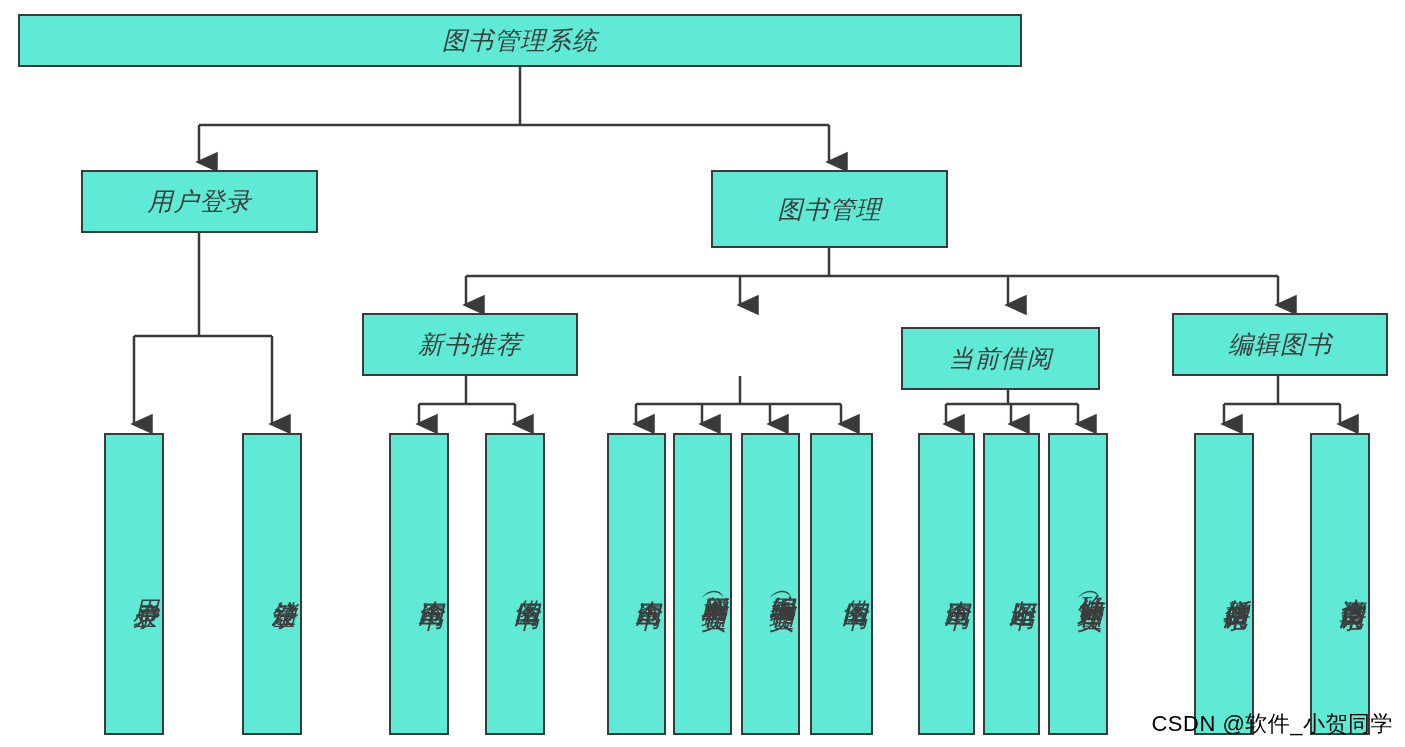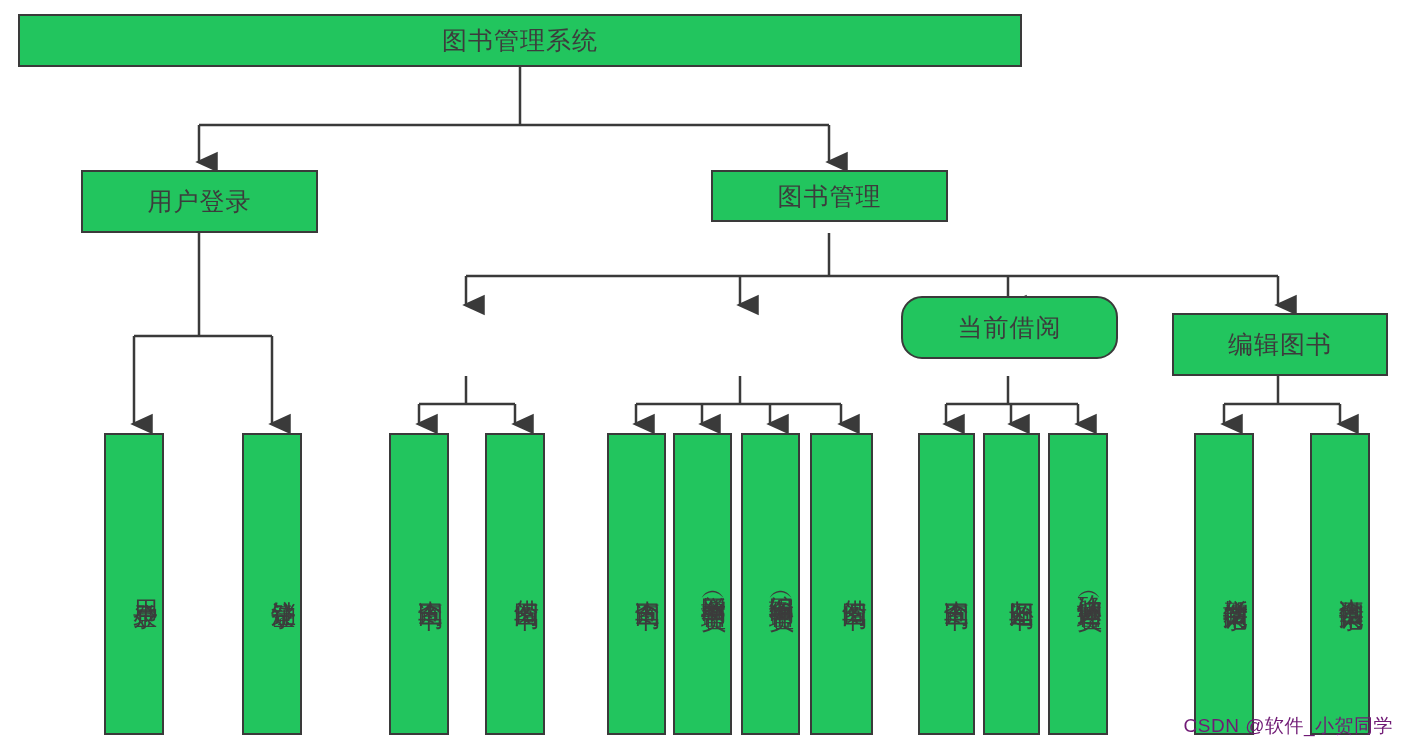--- a/index.html
+++ b/index.html
@@ -22,25 +22,26 @@
     left: 0;
     top: 0;
     width: 1405px;
     height: 747px;
     pointer-events: none;
   }
   .node {
     position: absolute;
     box-sizing: border-box;
     border: 2.5px solid #3a3a3a;
-    background: #22c55e;
+    background: #5eead4;
     display: flex;
     align-items: center;
     justify-content: center;
     color: #3c3c3c;
+    font-style: italic;
   }
   .node-h {
     font-size: 25px;
     letter-spacing: 1px;
     line-height: 1.15;
     text-align: center;
   }
   .node-v {
     writing-mode: vertical-rl;
     text-orientation: upright;
@@ -53,22 +54,22 @@
     padding-bottom: 6px;
     align-items: flex-start;
   }
   .node-v.tall {
     align-items: flex-start;
   }
   .watermark {
     position: absolute;
     right: 12px;
     bottom: 8px;
-    font-size: 19px;
-    color: #701a75;
+    font-size: 22px;
+    color: #000000;
     letter-spacing: 0.5px;
     white-space: nowrap;
     user-select: none;
   }
 </style>
 </head>
 <body>
 
 <div id="diagram-root">
 
@@ -125,25 +126,28 @@
     </g>
   </svg>
 
   <div class="node node-h" style="left:18px; top:14px; width:1004px; height:53px;">
     <span>图书管理系统</span>
   </div>
 
   <div class="node node-h" style="left:81px; top:170px; width:237px; height:63px;">
     <span>用户登录</span>
   </div>
-  <div class="node node-h" style="left:711px; top:170px; width:237px; height:52px;align-items:center;">
+  <div class="node node-h" style="left:711px; top:170px; width:237px; height:78px;align-items:center;">
     <span>图书管理</span>
   </div>
 
-  <div class="node node-h" style="left:901px; top:296px; width:217px; height:63px;border-radius:21px;">
+  <div class="node node-h" style="left:362px; top:313px; width:216px; height:63px;">
+    <span>新书推荐</span>
+  </div>
+  <div class="node node-h" style="left:901px; top:327px; width:199px; height:63px;">
     <span>当前借阅</span>
   </div>
   <div class="node node-h" style="left:1172px; top:313px; width:216px; height:63px;">
     <span>编辑图书</span>
   </div>
 
   <div class="node node-v" style="left:104px; top:433px; width:60px; height:302px;">
     <span>用户登录</span>
   </div>
   <div class="node node-v" style="left:242px; top:433px; width:60px; height:302px;">

